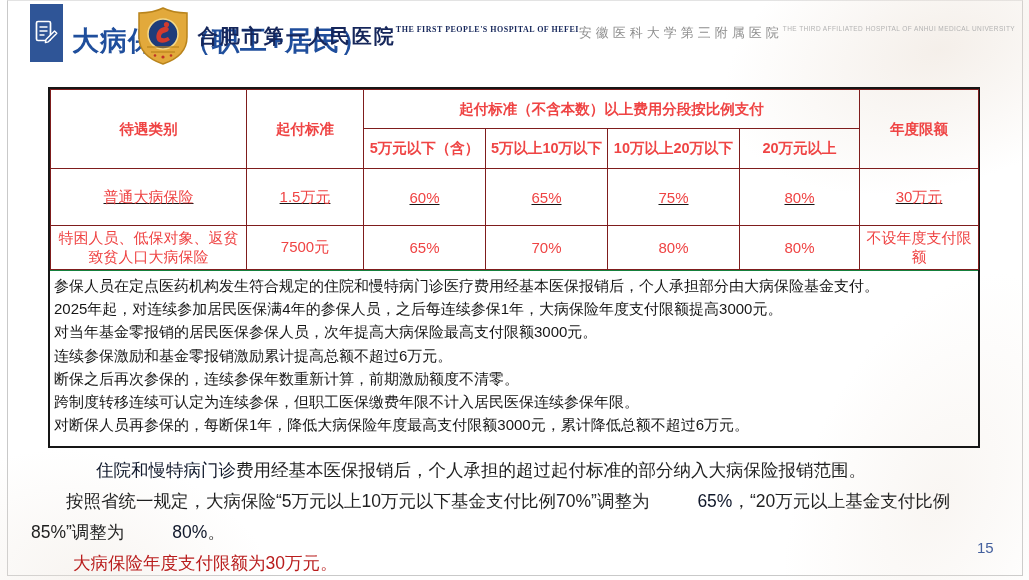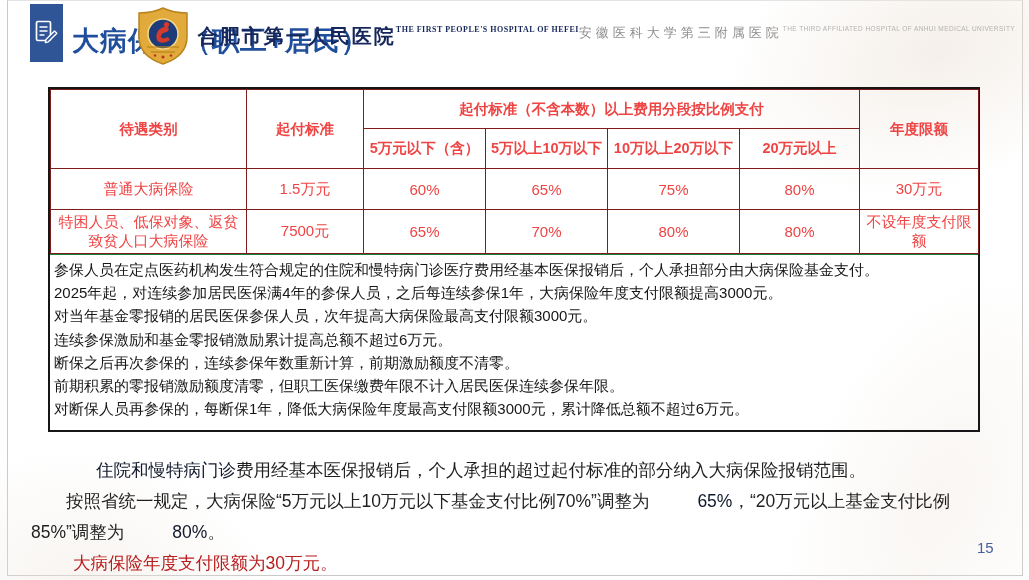--- a/index.html
+++ b/index.html
@@ -40,21 +40,21 @@
   .aff-cn { color:#8e8e8e; font-size:13px; letter-spacing:4px; line-height:15px; white-space:nowrap; }
   .aff-en { color:#b3b3b3; font-size:6.5px; letter-spacing:0.4px; line-height:8px; white-space:nowrap; }
 
   
   .tblbox { position:absolute; left:48px; top:87px; width:932px; border:2px solid #161616; background:transparent; }
   table { border-collapse:collapse; width:100%; table-layout:fixed; }
   th, td { border:1px solid #7f1d1d; text-align:center; vertical-align:middle;
            color:#ef4444; padding:0 2px; overflow:hidden; }
   th { font-size:14.5px; font-weight:bold; }
   td { font-size:15px; font-weight:normal; }
-  .r-h1 { height:39px; } .r-h2 { height:40px; } .r-d1 { height:41px; } .r-d2 { height:44px; }
+  .r-h1 { height:39px; } .r-h2 { height:40px; } .r-d1 { height:57px;text-decoration:underline; } .r-d2 { height:44px; }
   .notes { border-top:1px solid #15803d; padding:3px 5px 10px 4px;
            font-size:15px; line-height:23.2px; color:#161616; }
   .note-line { white-space:nowrap; overflow:hidden; }
 
   
   .footnotes { position:absolute; left:31px; top:455px; width:962px;
                font-size:17.5px; line-height:31px; color:#1f1f1f; }
   .fn-p1 { text-indent:17px; }
   .fn-p2 { text-indent:35px; }
   .fn-p3 { color:#b91c1c; margin-left:42px; }
@@ -145,21 +145,21 @@
       <td>不设年度支付限额</td>
     </tr>
   </tbody>
     </table>
   <div class="notes">
     <div class="note-line">参保人员在定点医药机构发生符合规定的住院和慢特病门诊医疗费用经基本医保报销后，个人承担部分由大病保险基金支付。</div>
     <div class="note-line">2025年起，对连续参加居民医保满4年的参保人员，之后每连续参保1年，大病保险年度支付限额提高3000元。</div>
     <div class="note-line">对当年基金零报销的居民医保参保人员，次年提高大病保险最高支付限额3000元。</div>
     <div class="note-line">连续参保激励和基金零报销激励累计提高总额不超过6万元。</div>
     <div class="note-line">断保之后再次参保的，连续参保年数重新计算，前期激励额度不清零。</div>
-    <div class="note-line">前期积累的零报销激励额度清零，但职工医保缴费年限不计入居民医保连续参保年限。</div>
+    <div class="note-line">跨制度转移连续可认定为连续参保，但职工医保缴费年限不计入居民医保连续参保年限。</div>
     <div class="note-line">对断保人员再参保的，每断保1年，降低大病保险年度最高支付限额3000元，累计降低总额不超过6万元。</div>
   </div>
 </div>
 
 <div class="footnotes">
   <div class="fn-p1">
     <span class="fn-red">住院和慢特病门诊</span><span>费用经基本医保报销后，个人承担的超过起付标准的部分纳入大病保险报销范围。</span>
   </div>
   <div class="fn-p2">
     <span>按照省统一规定，大病保险“5万元以上10万元以下基金支付比例70%”调整为</span><span class="fn-red">65%</span><span>，“20万元以上基金支付比例85%”调整为</span><span class="fn-red">80%</span><span>。</span>

